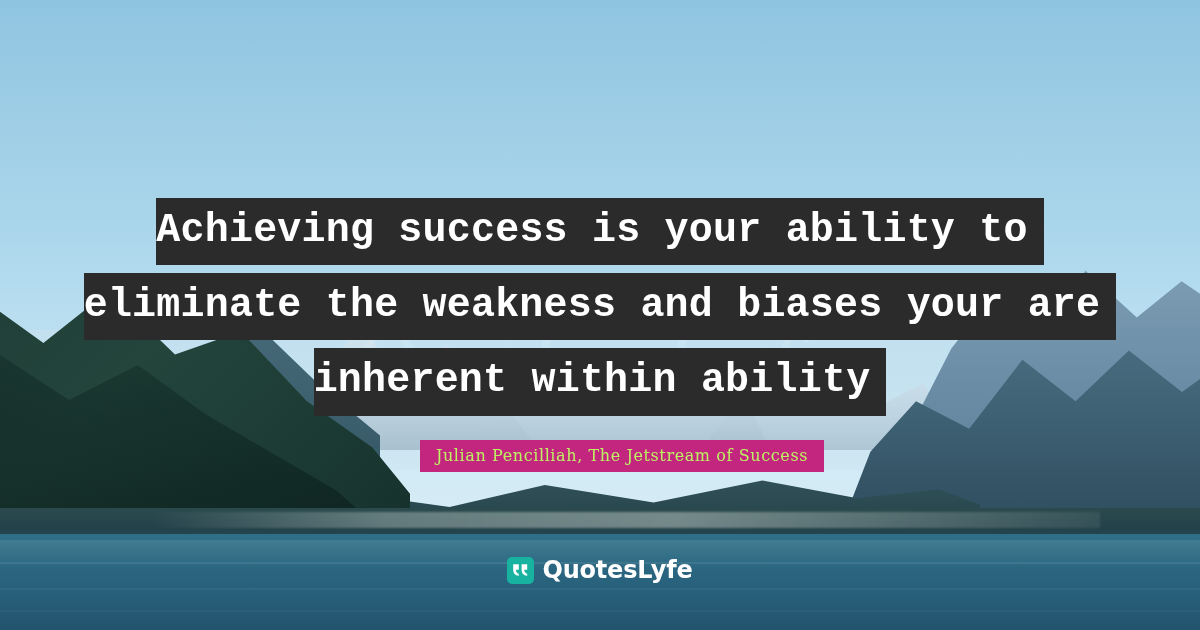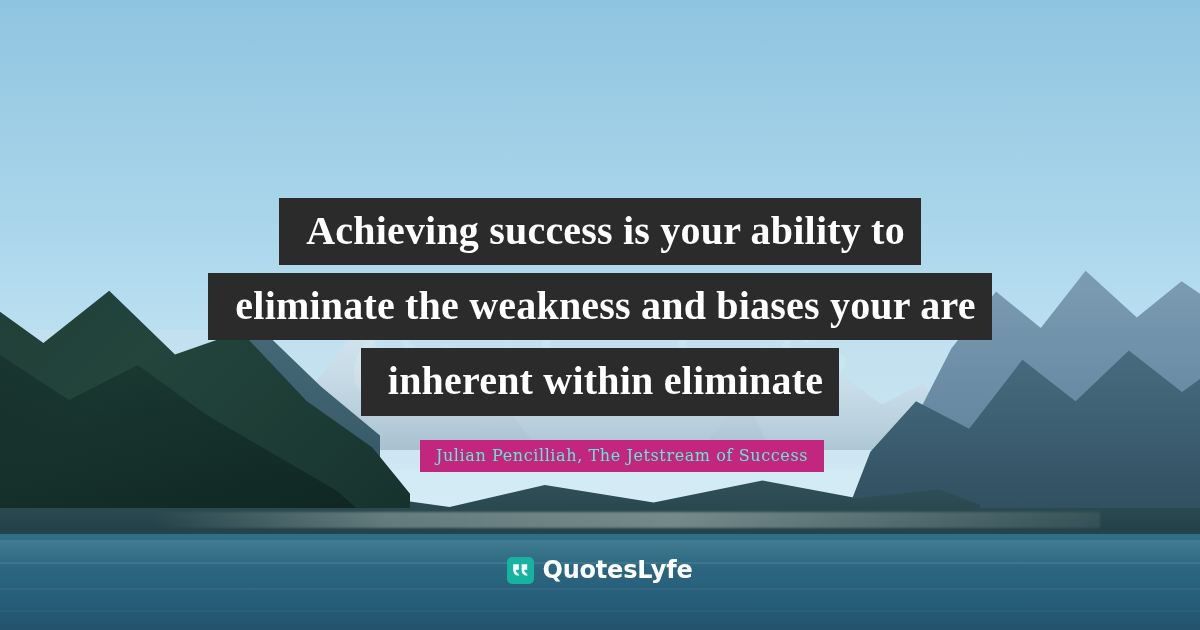--- a/index.html
+++ b/index.html
@@ -152,39 +152,39 @@
   
   .quote-block {
     position: absolute;
     left: 0; top: 198px; width: 1200px;
     text-align: center;
   }
   .qline {
     display: inline-block;
     background: #2b2b2b;
     color: #ffffff;
-    font-family: Liberation Serif, serif;
+    font-family: Liberation Mono, monospace;
     font-weight: 700;
     font-size: 40px;
     line-height: 1.18;
-    padding: 9px 16px 11px 27px;
+    padding: 9px 16px 11px 0;
     letter-spacing: 0.2px;
     white-space: nowrap;
   }
   .qline-wrap { display: block; margin-bottom: 8px; }
 
   .attrib-wrap {
     position: absolute;
     left: 0; top: 440px; width: 1200px;
     text-align: center;
   }
   .attrib {
     display: inline-block;
     background: #c2267f;
-    color: #5eead4;
+    color: #bef264;
     font-family: "DejaVu Serif", serif;
     font-size: 16px;
     letter-spacing: 0.6px;
     padding: 6px 16px 7px 16px;
     margin-left: 44px;
   }
 
   
   .logo {
     position: absolute;
@@ -238,21 +238,21 @@
   <div class="water-band" style="left:0; top:562px; width:1200px;"></div>
   <div class="water-band" style="left:0; top:588px; width:1200px; opacity:.6;"></div>
   <div class="water-band" style="left:0; top:610px; width:1200px; opacity:.4;"></div>
 </div>
 
 <div class="watermark">QuotesLyfe</div>
 
 <div class="quote-block">
   <span class="qline-wrap"><span class="qline">Achieving success is your ability to</span></span>
   <span class="qline-wrap"><span class="qline">eliminate the weakness and biases your are</span></span>
-  <span class="qline-wrap"><span class="qline">inherent within eliminate</span></span>
+  <span class="qline-wrap"><span class="qline">inherent within ability</span></span>
 </div>
 
 <div class="attrib-wrap">
   <span class="attrib">Julian Pencilliah, The Jetstream of Success</span>
 </div>
 
 <div class="logo">
   <span class="logo-mark">
     <svg width="17" height="15" viewBox="0 0 17 15" aria-hidden="true">
       <path d="M1.2 1.2 h5.6 v5.6 h-2.9 c0 2.1 1.0 3.4 2.9 3.9 v2.1 C2.9 12.4 1.2 10.2 1.2 6.5 z" fill="#ffffff"></path>

